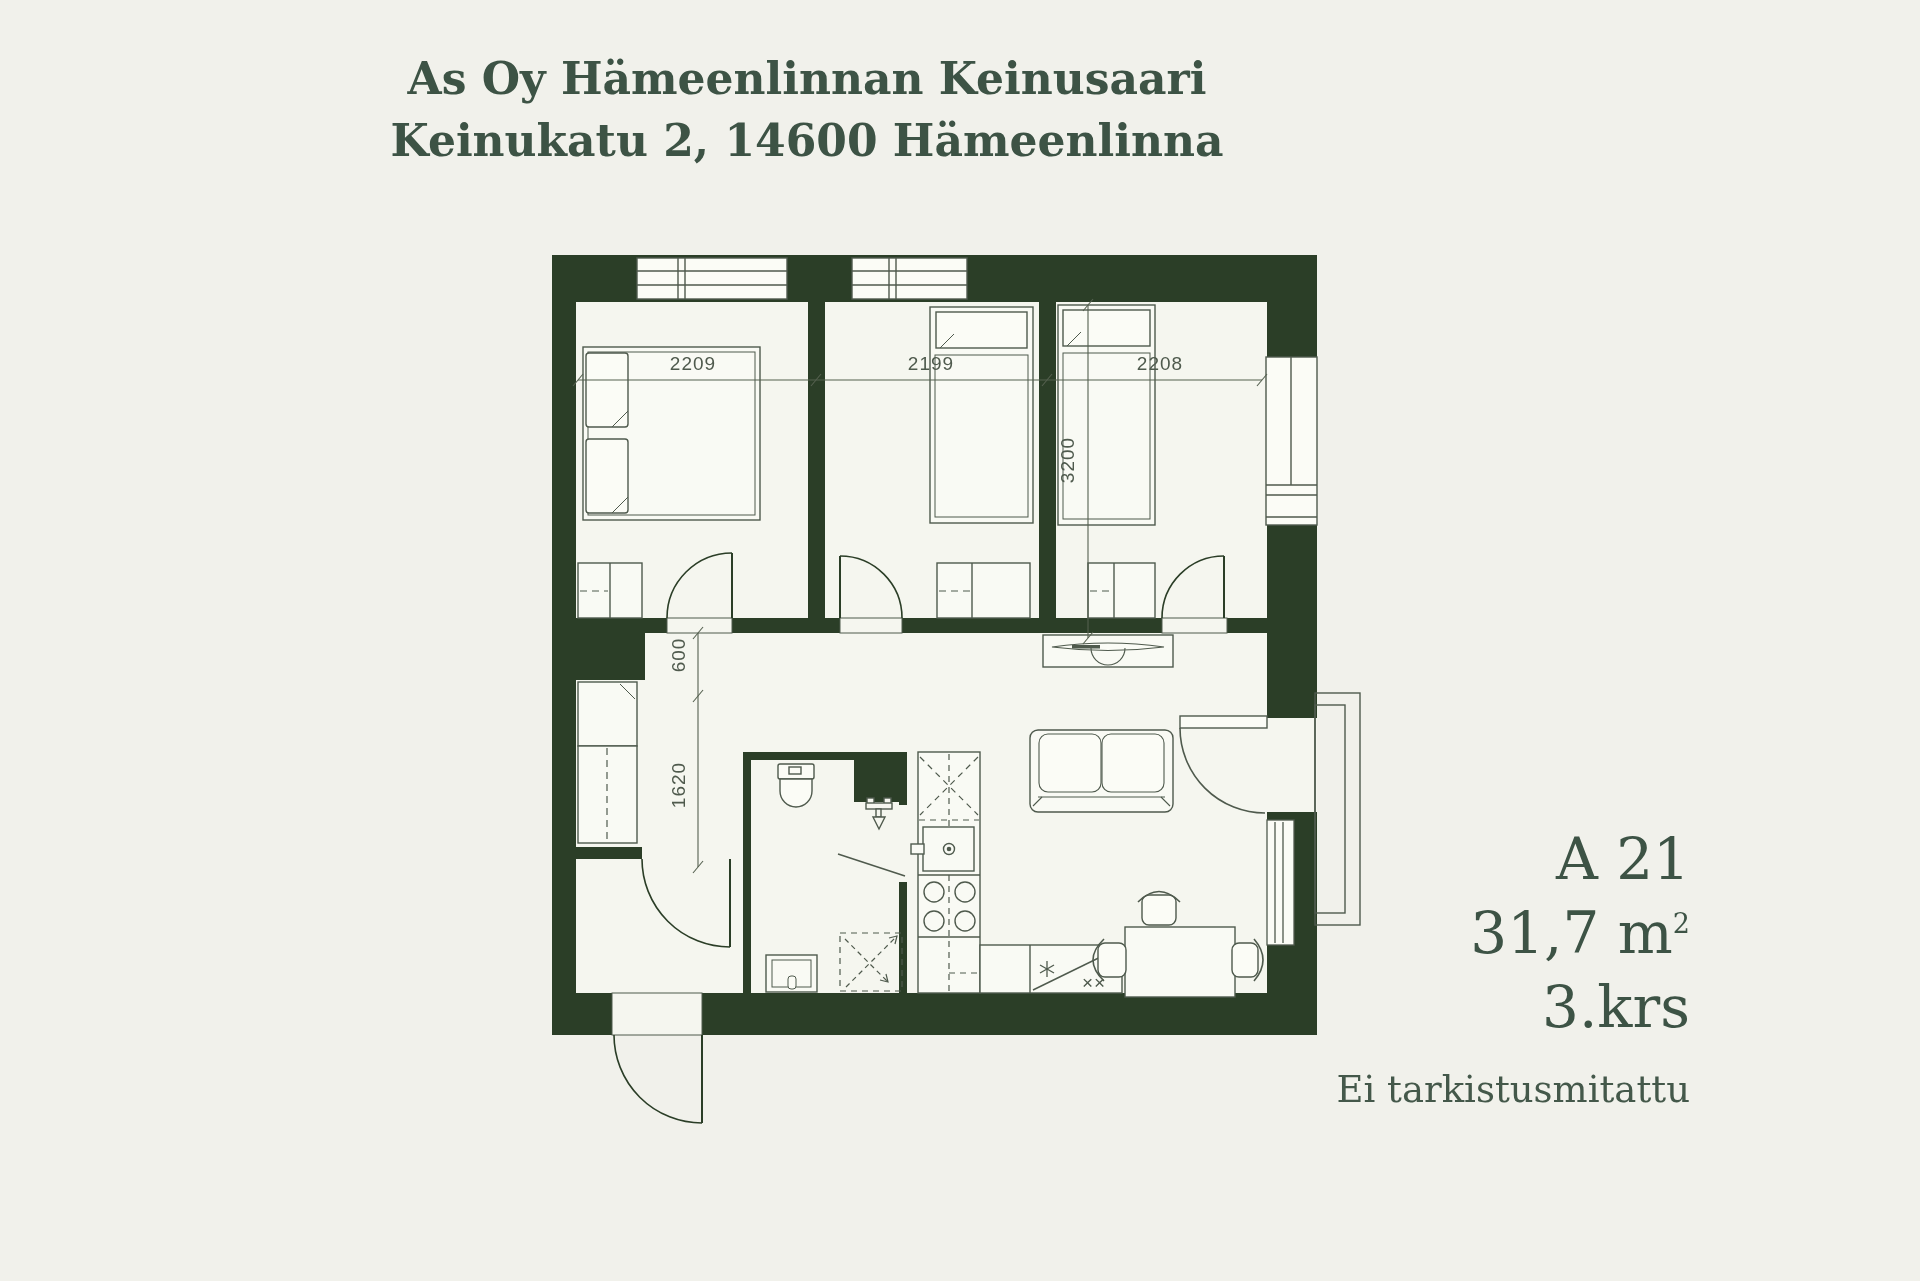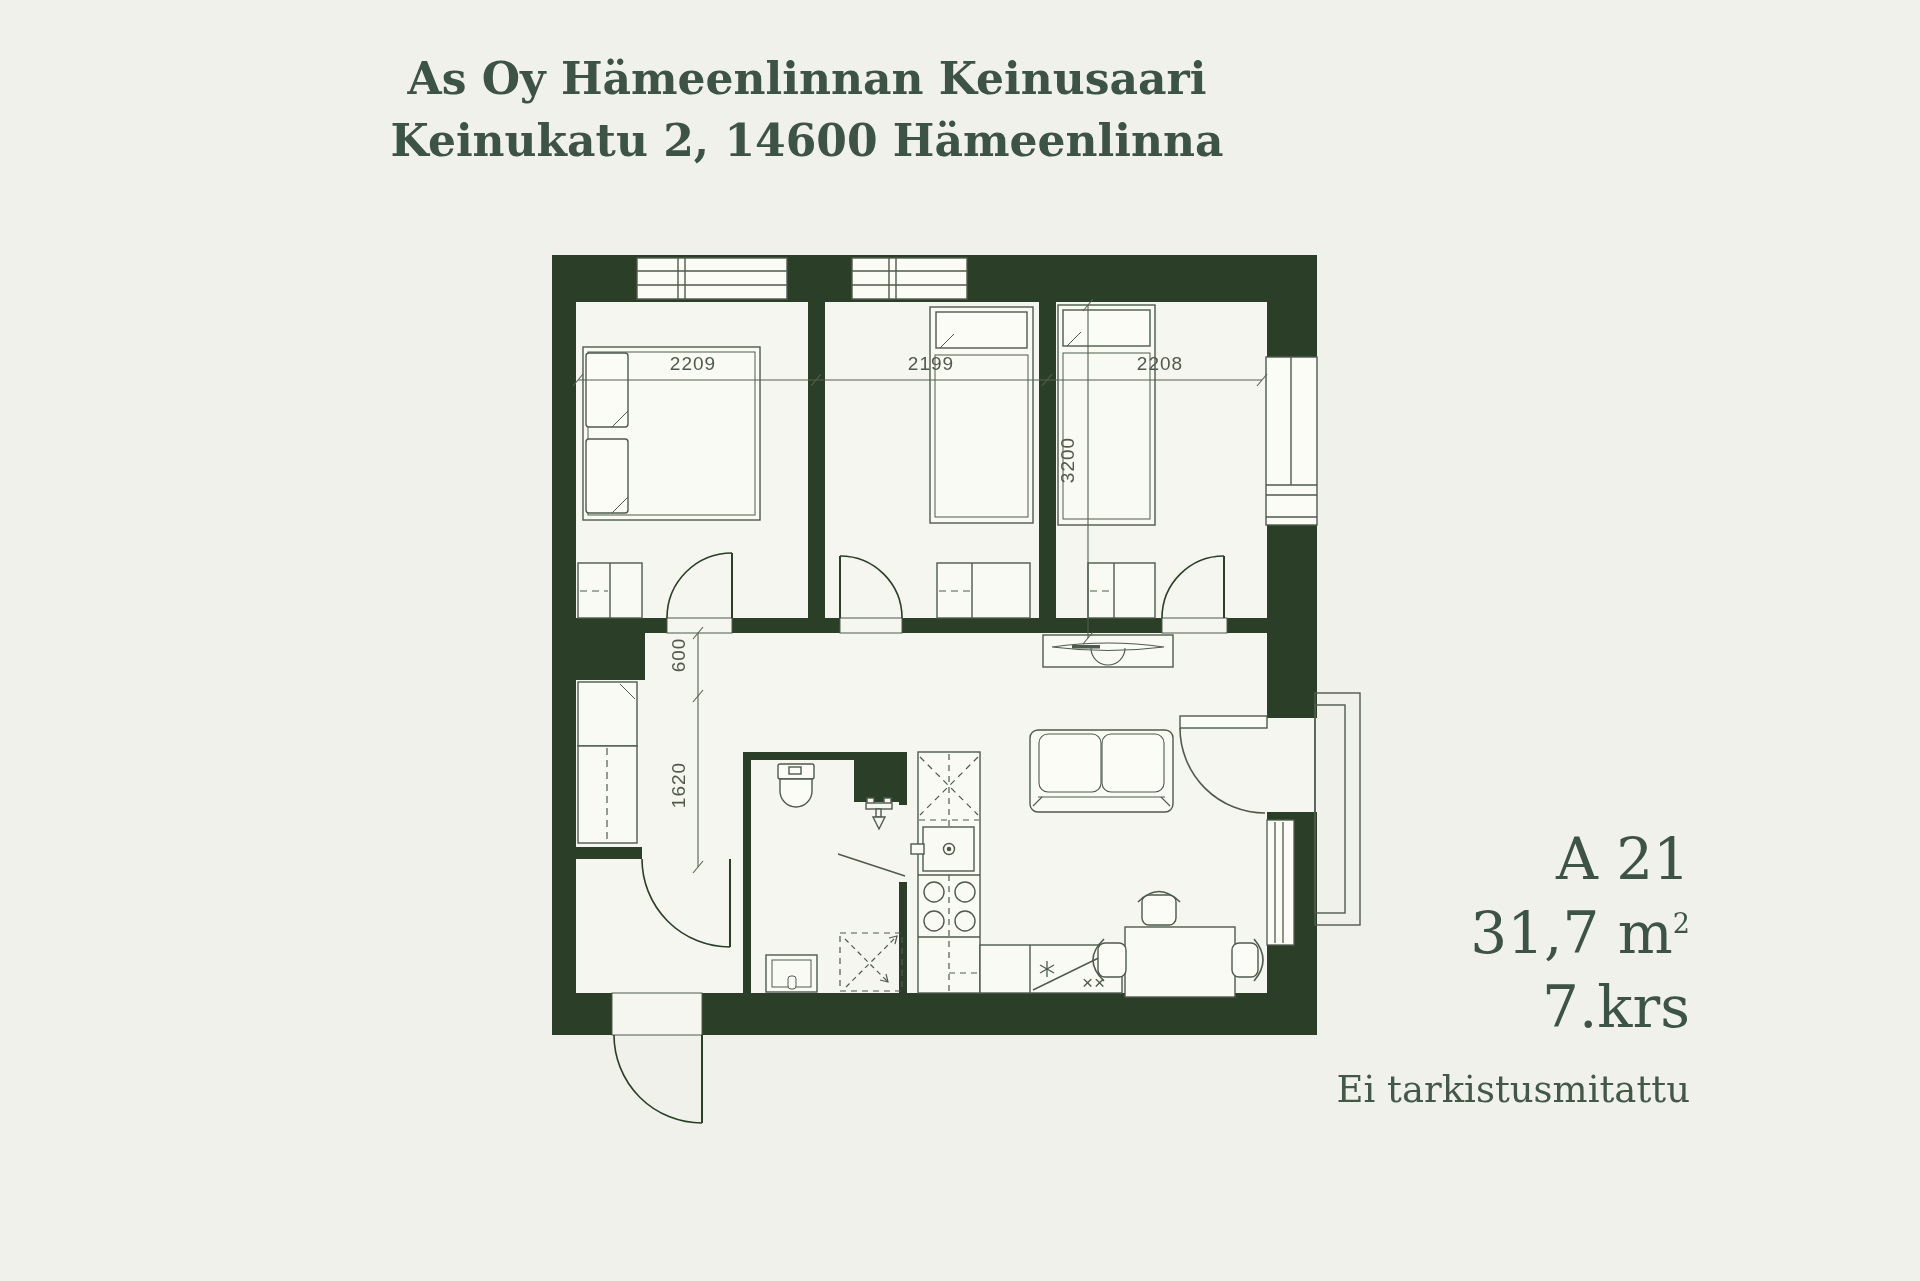--- a/index.html
+++ b/index.html
@@ -31,21 +31,21 @@
 <div class="page">
 
   <div class="title-block">
     <div>As Oy Hämeenlinnan Keinusaari</div>
     <div>Keinukatu 2, 14600 Hämeenlinna</div>
   </div>
 
   <div class="info-block">
     <div class="info-line">A 21</div>
     <div class="info-line"><span>31,7 m</span><span class="info-sup">2</span></div>
-    <div class="info-line">7.krs</div>
+    <div class="info-line">3.krs</div>
     <div class="info-note">Ei tarkistusmitattu</div>
   </div>
 
   <svg style="position:absolute;left:552px;top:255px" width="830" height="880" viewBox="0 0 830 880" fill="none" stroke-linecap="butt">
 
     <rect x="24" y="47" width="691" height="691" fill="#f5f6ef"></rect>
 
     <g fill="#2b3e27" stroke="none">
       <rect x="0" y="0" width="765" height="47"></rect>
       <rect x="0" y="0" width="24" height="780"></rect>

